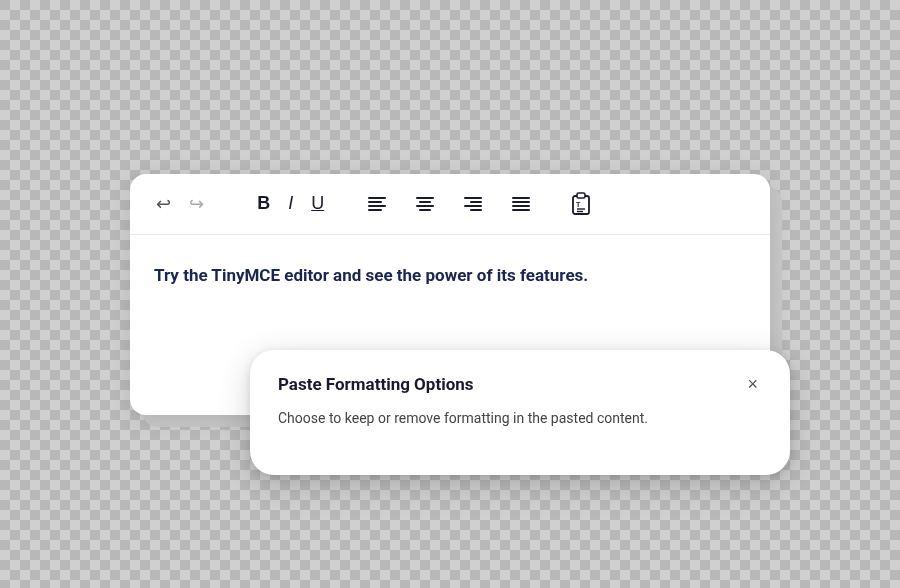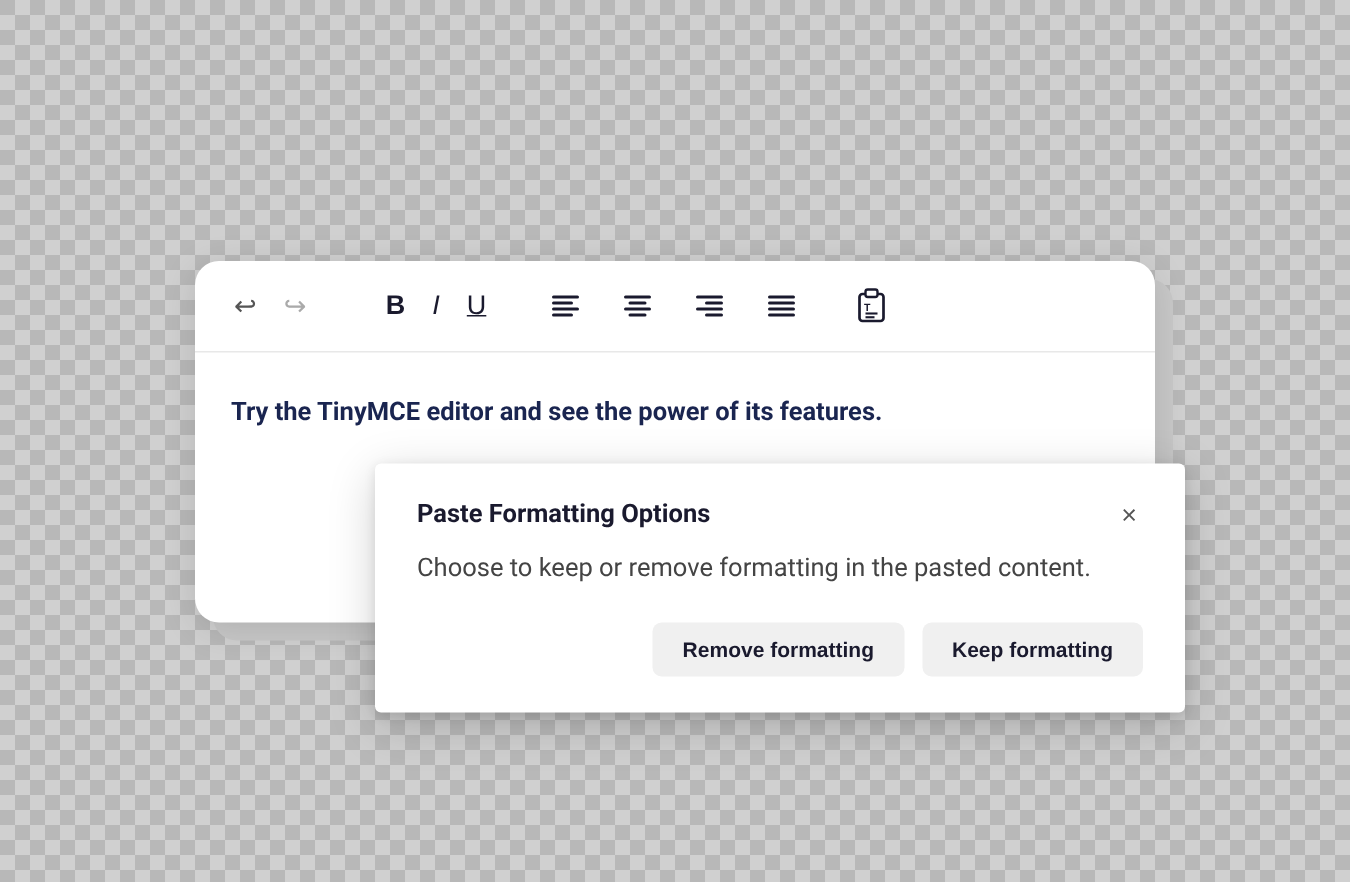--- a/index.html
+++ b/index.html
@@ -109,21 +109,21 @@
     .dialog-overlay {
       position: absolute;
       bottom: -60px;
       left: 120px;
       right: -20px;
       z-index: 10;
     }
 
     .dialog {
       background: #ffffff;
-      border-radius: 4px;
+      border-radius: 24px;
       box-shadow: 0 8px 32px rgba(0,0,0,0.18), 0 2px 8px rgba(0,0,0,0.10);
       padding: 24px 28px 24px 28px;
     }
 
     .dialog-header {
       display: flex;
       align-items: center;
       justify-content: space-between;
       margin-bottom: 14px;
     }
@@ -138,21 +138,21 @@
       background: none;
       border: none;
       cursor: pointer;
       font-size: 18px;
       color: #555;
       padding: 0 4px;
       line-height: 1;
     }
 
     .dialog-body {
-      font-size: 17px;
+      font-size: 14px;
       color: #444;
       margin-bottom: 22px;
       line-height: 1.5;
     }
 
     .dialog-actions {
       display: flex;
       gap: 12px;
       justify-content: flex-end;
     }
@@ -274,21 +274,17 @@
       <p class="editor-text">Try the TinyMCE editor and see the power of its features.</p>
     </div>
 
     <div class="dialog-overlay">
       <div class="dialog">
         <div class="dialog-header">
           <span class="dialog-title">Paste Formatting Options</span>
           <button class="dialog-close">×</button>
         </div>
         <div class="dialog-body">Choose to keep or remove formatting in the pasted content.</div>
-        <div class="dialog-actions">
-          <button class="btn-remove">Remove formatting</button>
-          <button class="btn-keep">Keep formatting</button>
-        </div>
       </div>
     </div>
 
   </div>
 </div>
 
 </body></html>

